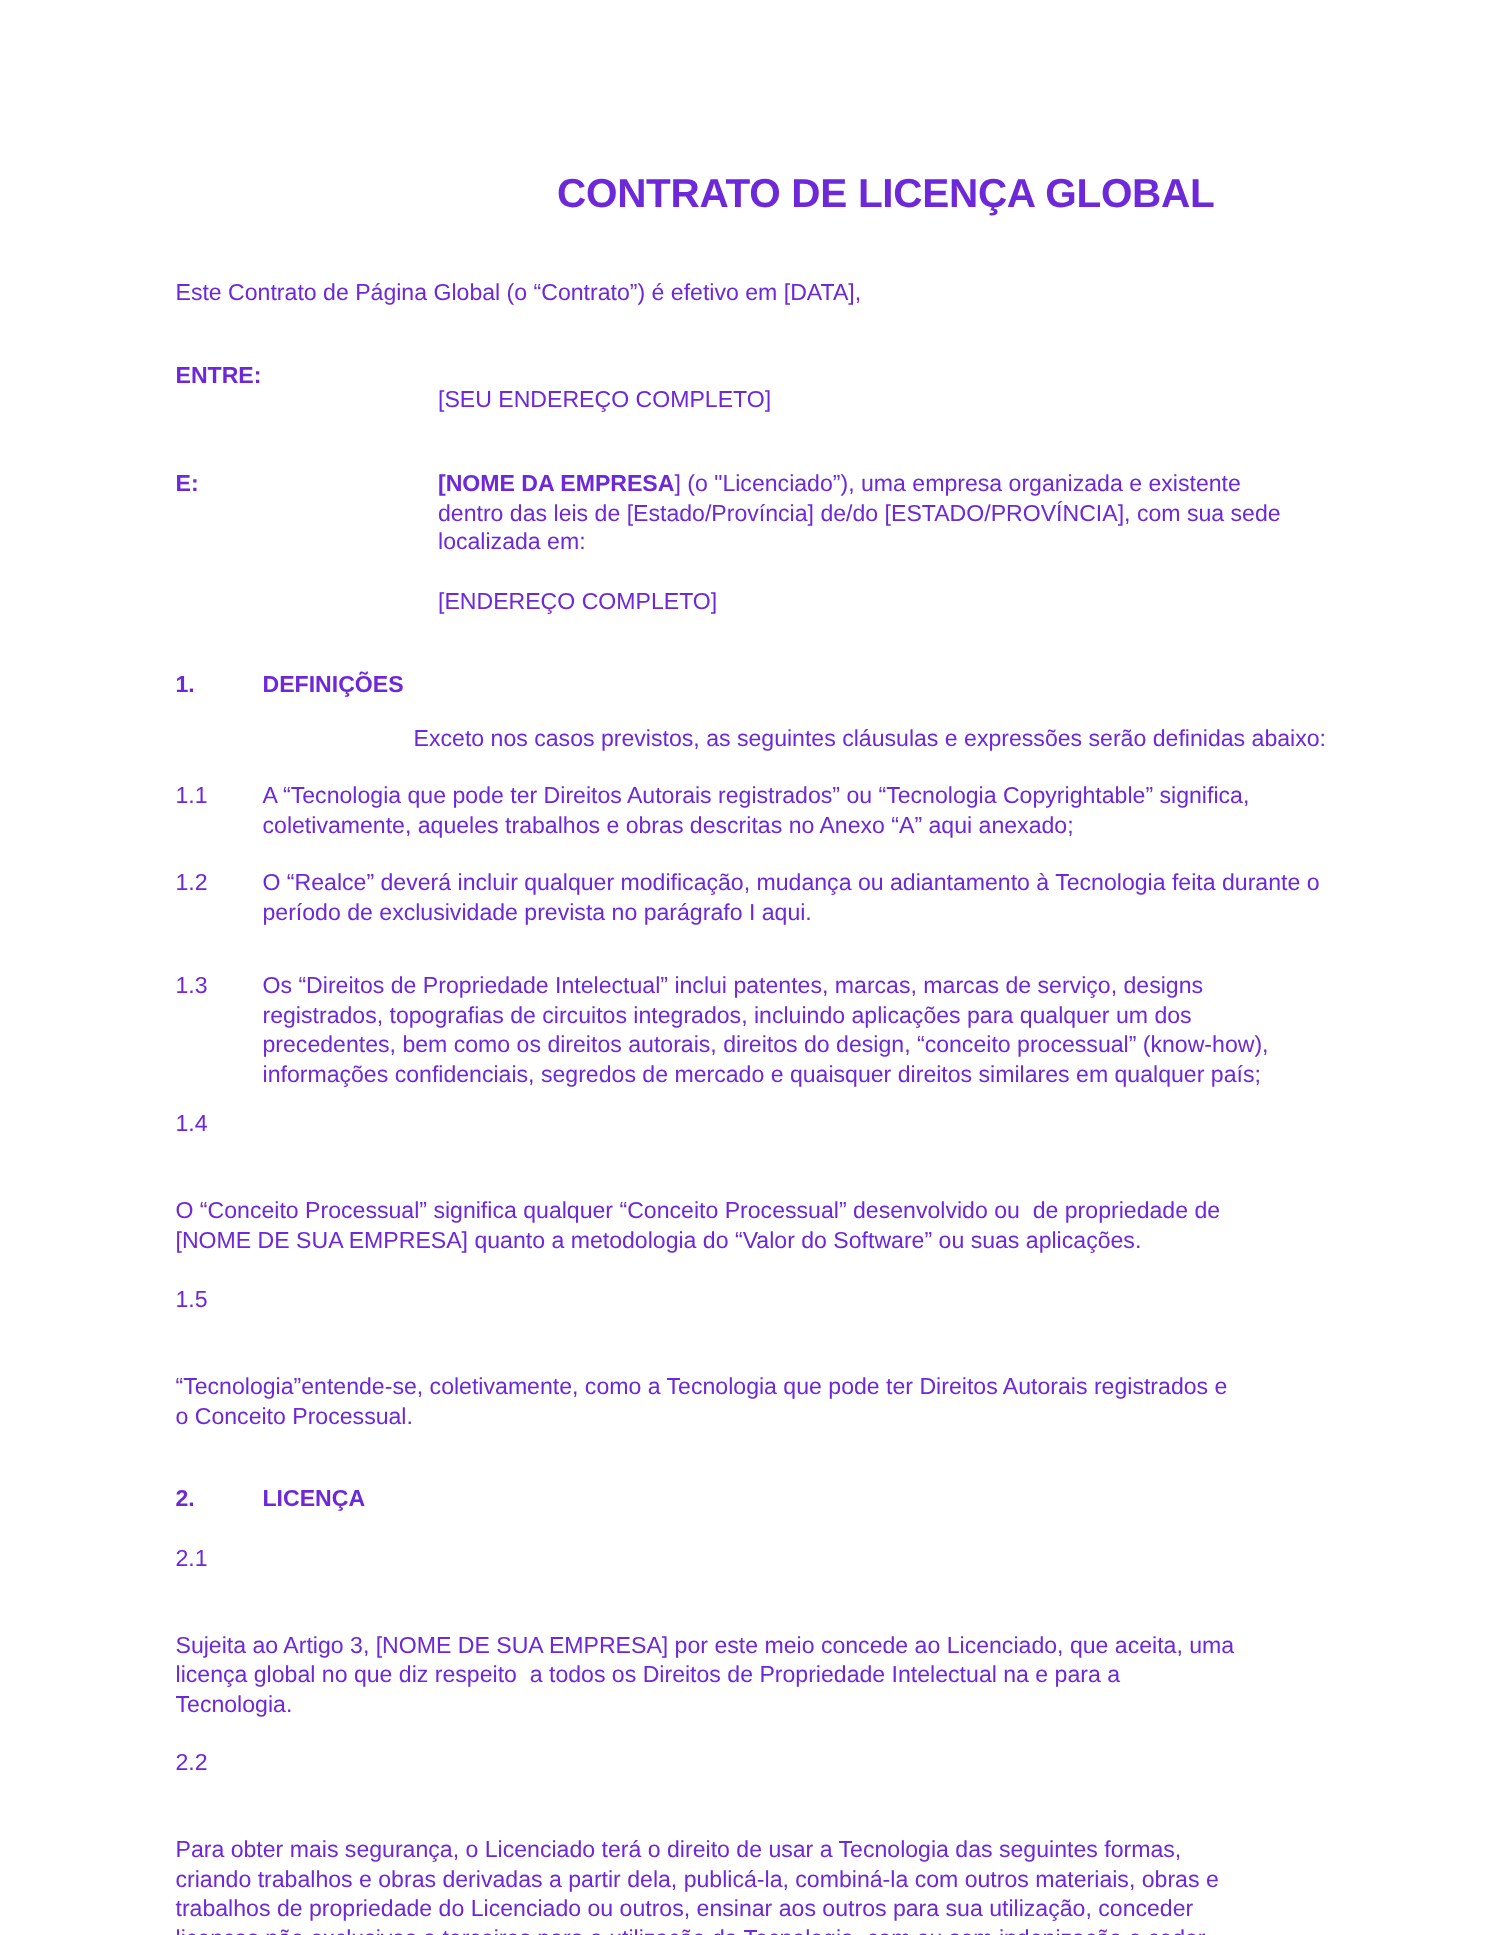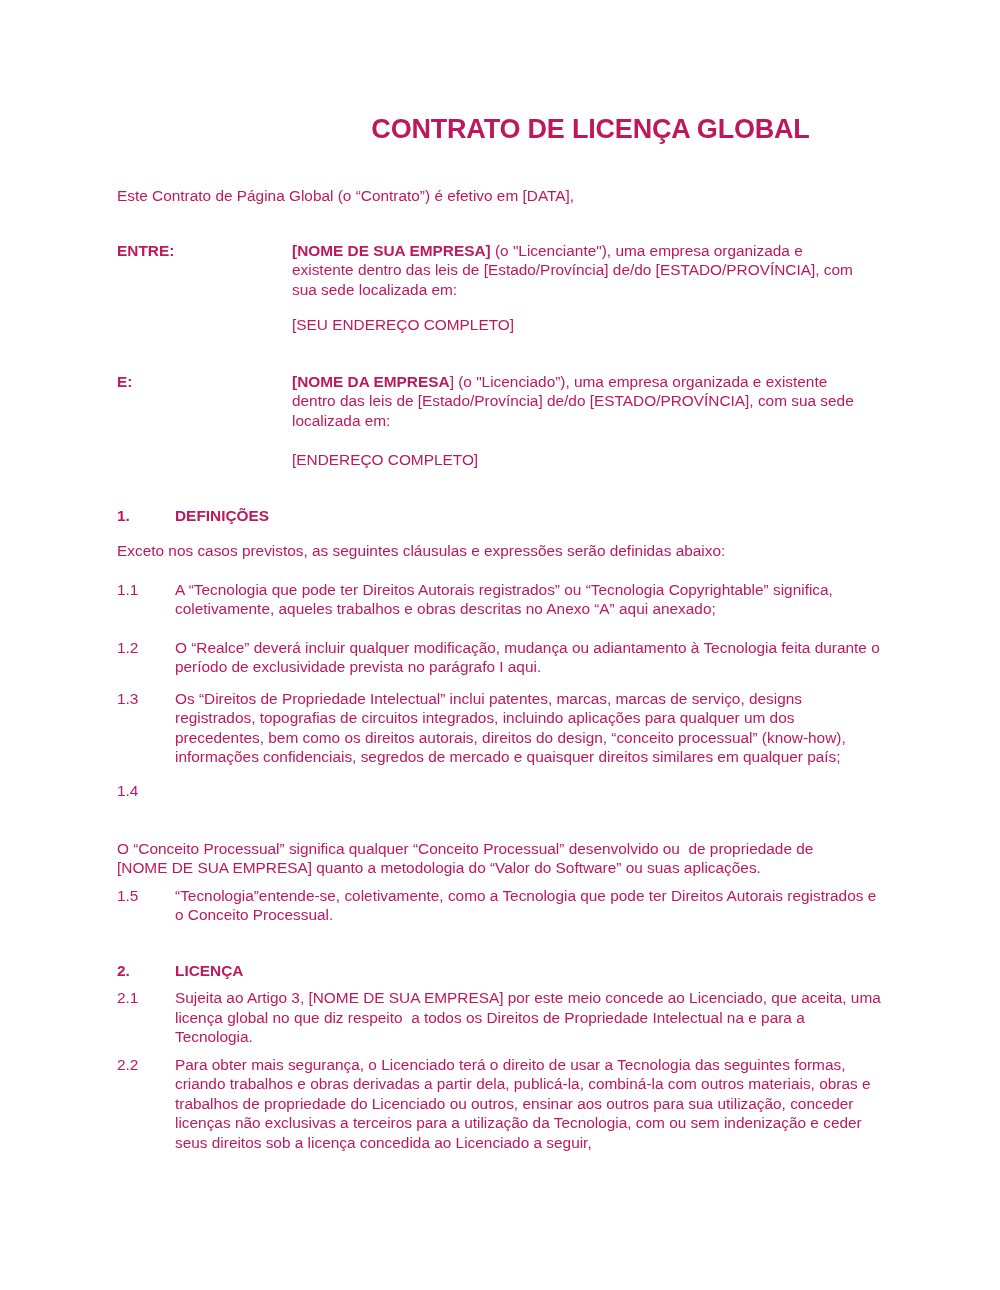--- a/index.html
+++ b/index.html
@@ -2,21 +2,21 @@
 <html><head>
 <meta charset="utf-8">
 <style>
   html, body { margin: 0; padding: 0; background: #ffffff; }
   .page {
     position: relative;
     width: 1000px;
     height: 1290px;
     background: #ffffff;
     font-family: "Liberation Sans", sans-serif;
-    color: #be185d;
+    color: #6d28d9;
     overflow: hidden;
   }
   .content { padding: 0 116px 0 117px; }
 
   .doc-title {
     margin: 113px 0 0 0;
     padding-left: 180px;
     text-align: center;
     font-size: 27px;
     line-height: 32px;
@@ -34,26 +34,26 @@
   .party-label { width: 175px; flex: 0 0 175px; font-weight: bold; }
   .party-right { width: 575px; }
   .party-body { margin: 0; white-space: pre-wrap; }
   .party-body .bold { font-weight: bold; }
   .party-address { margin: 16px 0 0 0; white-space: pre-wrap; }
   .party-address.second { margin-top: 20px; }
 
   .section-heading { display: flex; margin-top: 36px; font-weight: bold; }
   .section-num { width: 58px; flex: 0 0 58px; }
 
-  .lead { margin: 16px 0 0 0; white-space: pre-wrap; }
+  .lead { margin: 16px 0 0 0; white-space: pre-wrap; text-align: right; }
 
   .clause { display: flex; margin-top: 19px; }
   .clause.mt14 { margin-top: 14px; flex-direction: column; }
-  .clause.mt16 { margin-top: 8px; }
-  .clause.mt18 { margin-top: 12px; }
+  .clause.mt16 { margin-top: 20px; flex-direction: column; }
+  .clause.mt18 { margin-top: 30px; }
   .clause-num { width: 58px; flex: 0 0 58px; }
   .clause-text { width: 709px; white-space: pre-wrap; }
 
   .footer {
     position: absolute;
     left: 117px;
     right: 116px;
     top: 1186px;
     display: flex;
     justify-content: space-between;
@@ -72,21 +72,20 @@
 <div class="page">
   <div class="content">
 
     <h1 class="doc-title">CONTRATO DE LICENÇA GLOBAL</h1>
 
     <p class="intro">Este Contrato de Página Global (o “Contrato”) é efetivo em [DATA],</p>
 
     <div class="party">
       <div class="party-label">ENTRE:</div>
       <div class="party-right">
-        <p class="party-body"><span class="bold">[NOME DE SUA EMPRESA]</span><span> (o "Licenciante"), uma empresa organizada e existente dentro das leis de [Estado/Província] de/do [ESTADO/PROVÍNCIA], com sua sede localizada em:</span></p>
         <p class="party-address">[SEU ENDEREÇO COMPLETO]</p>
       </div>
     </div>
 
     <div class="party second">
       <div class="party-label">E:</div>
       <div class="party-right">
         <p class="party-body"><span class="bold">[NOME DA EMPRESA</span><span>] (o "Licenciado”), uma empresa organizada e existente dentro das leis de [Estado/Província] de/do [ESTADO/PROVÍNCIA], com sua sede localizada em:</span></p>
         <p class="party-address second">[ENDEREÇO COMPLETO]</p>
       </div>

